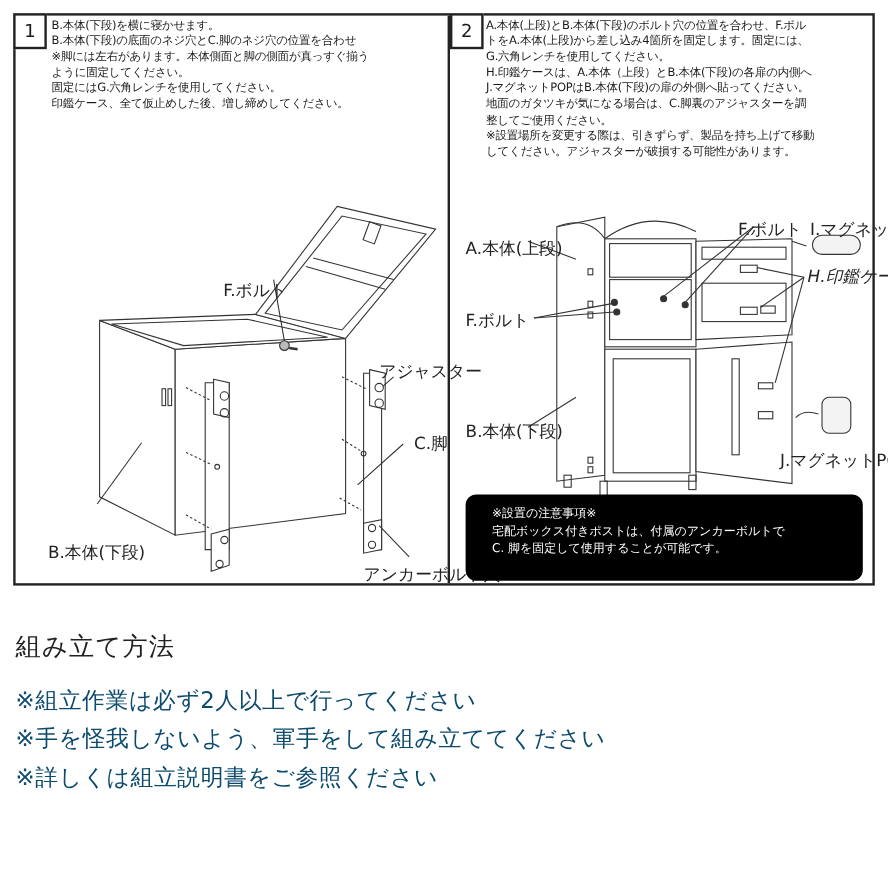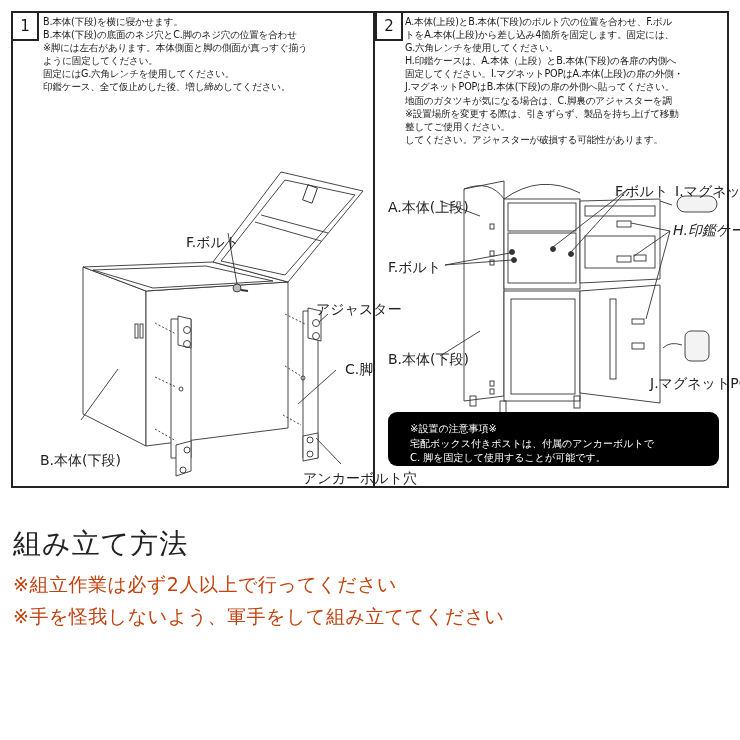--- a/index.html
+++ b/index.html
@@ -19,27 +19,27 @@
   .instr { position: absolute; top: 2px; font-size: 9.6px; line-height: 13.1px;
            letter-spacing: -0.2px; white-space: nowrap; }
   .p1 .instr { left: 30px; }
   .p2 .instr { left: 30px; }
   .instr .line { display: block; }
   .instr .u { }
   .figure { position: absolute; }
   .p1 .figure { left: 10px; top: 145px; width: 345px; height: 325px; }
   .p2 .figure { left: 5px; top: 158px; width: 345px; height: 250px; }
   .label { position: absolute; font-size: 14px; white-space: nowrap; color: #222; }
-  .notice { position: absolute; left: 13px; top: 399px; width: 331px; height: 54px;
+  .notice { position: absolute; left: 13px; top: 399px; width: 331px; height: 72px;
             background: #000; color: #fff; border-radius: 9px; box-sizing: border-box;
             padding: 10px 0 0 22px; font-size: 10px; line-height: 14.5px; }
   .notice span { display: block; white-space: nowrap; }
-  .title { position: absolute; left: 13px; top: 525px; font-size: 28px; color: #222;
+  .title { position: absolute; left: 13px; top: 525px; font-size: 21px; color: #222;
            font-family: "DejaVu Sans", sans-serif; letter-spacing: 1px; }
-  .notes { position: absolute; left: 13px; top: 568px; font-size: 19px; line-height: 32px; color: #c2410c;
+  .notes { position: absolute; left: 13px; top: 568px; font-size: 19px; line-height: 32px; color: #0c4a6e;
            letter-spacing: 0.5px; }
   .notes span { display: block; white-space: nowrap; }
   svg { overflow: visible; }
 </style>
 </head>
 <body>
 
 <div class="frame">
   <div class="divider"></div>
 
@@ -117,25 +117,24 @@
     </div>
   </div>
 
   <div class="panel p2">
     <div class="numbox">2</div>
     <div class="instr">
       <span class="line">A.本体(上段)とB.本体(下段)のボルト穴の位置を合わせ、F.ボル</span>
       <span class="line">トをA.本体(上段)から差し込み4箇所を固定します。固定には、</span>
       <span class="line">G.六角レンチを使用してください。</span>
       <span class="line">H.印鑑ケースは、A.本体（上段）とB.本体(下段)の各扉の内側へ</span>
-      <span class="line">固定してください。I.マグネットPOPはA.本体(上段)の扉の外側・</span>
       <span class="line">J.マグネットPOPはB.本体(下段)の扉の外側へ貼ってください。</span>
       <span class="line">地面のガタツキが気になる場合は、C.脚裏のアジャスターを調</span>
+      <span class="line">整してご使用ください。</span>
       <span class="line u">※設置場所を変更する際は、引きずらず、製品を持ち上げて移動</span>
-      <span class="line">整してご使用ください。</span>
       <span class="line u">してください。アジャスターが破損する可能性があります。</span>
     </div>
 
     <div class="figure">
       <svg width="345" height="250" viewBox="0 0 345 250" fill="none" stroke="#333" stroke-width="0.9">
 
         <polygon points="84,18 124,10 124,225 84,230" fill="#fff"></polygon>
 
         <path d="M124,28 Q160,2 200,22" fill="#fff"></path>
         <path d="M84,18 Q110,8 124,28"></path>
@@ -203,13 +202,14 @@
       <span>宅配ボックス付きポストは、付属のアンカーボルトで</span>
       <span>C. 脚を固定して使用することが可能です。</span>
     </div>
   </div>
 </div>
 
 <div class="title">組み立て方法</div>
 <div class="notes">
   <span>※組立作業は必ず2人以上で行ってください</span>
   <span>※手を怪我しないよう、軍手をして組み立ててください</span>
+  <span>※詳しくは組立説明書をご参照ください</span>
 </div>
 
 </body></html>

